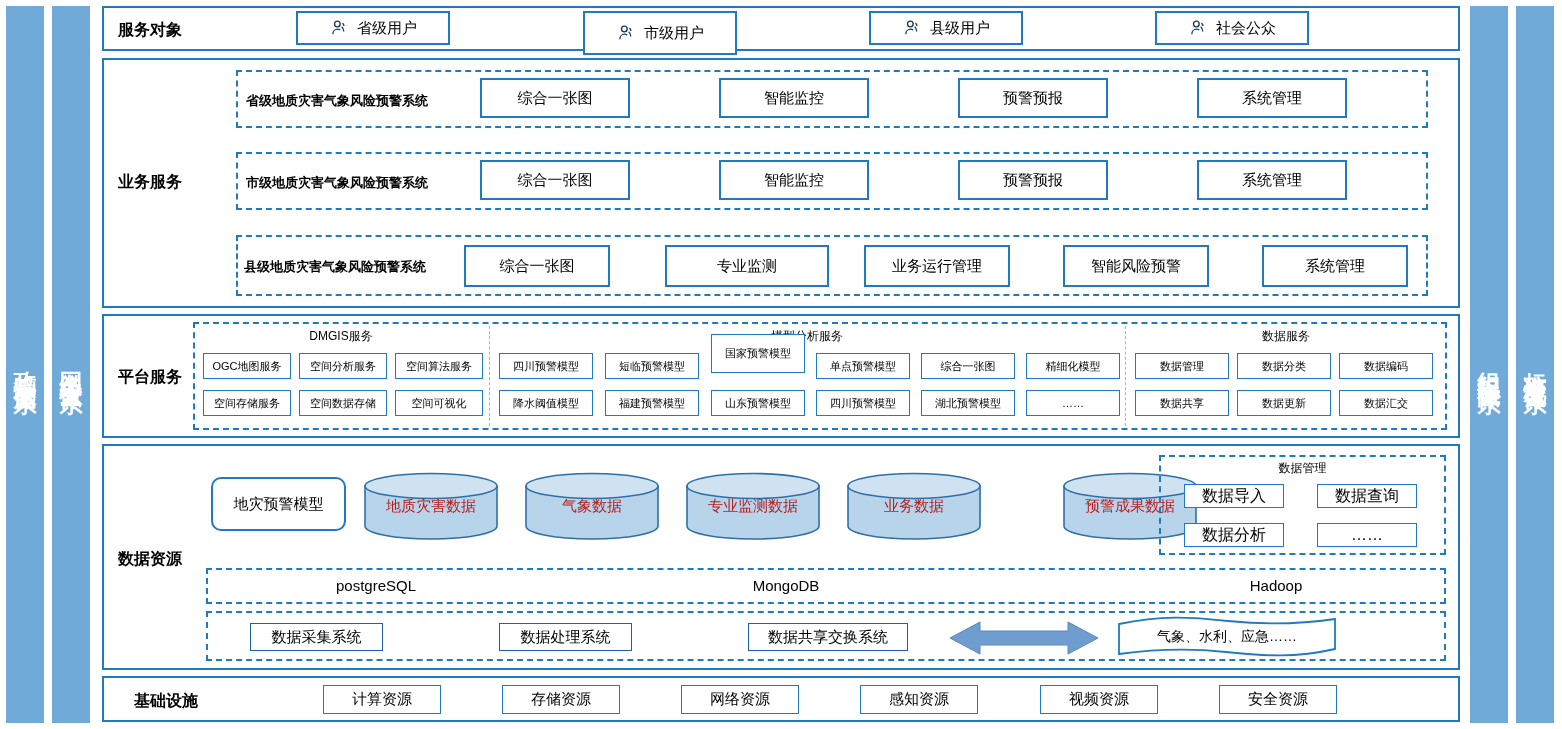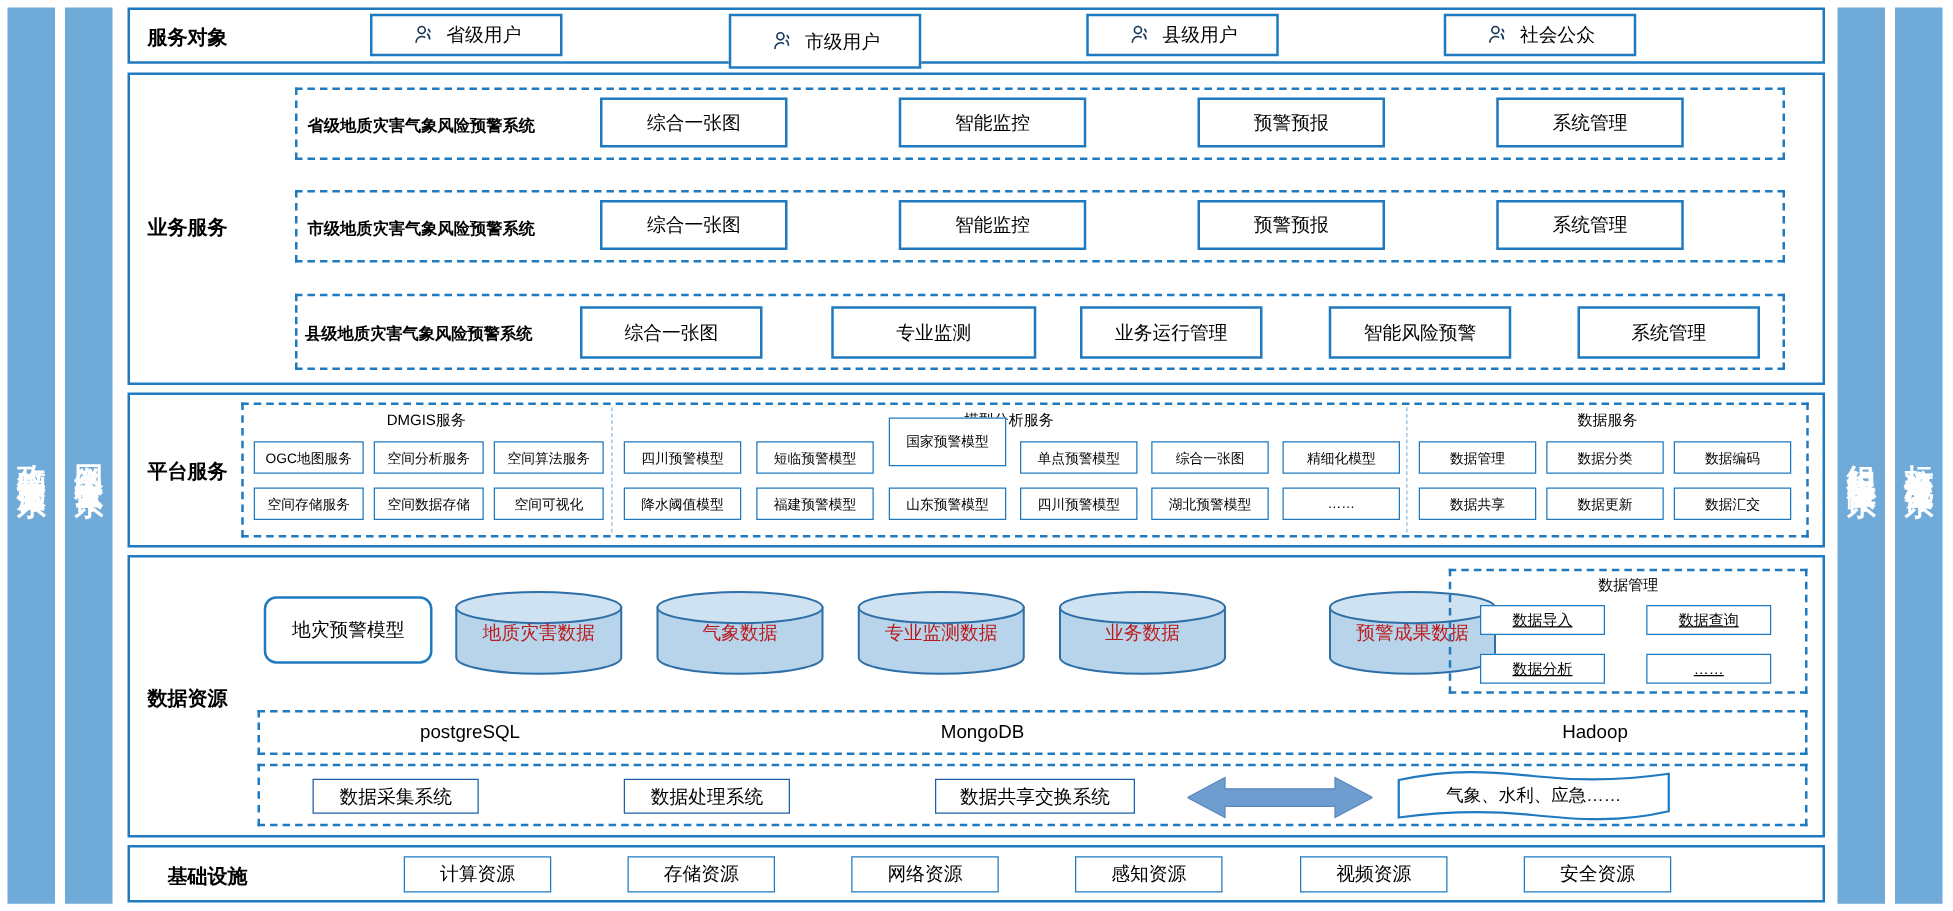--- a/index.html
+++ b/index.html
@@ -52,21 +52,21 @@
     background:#fff;
     box-sizing:border-box;
     display:flex;
     align-items:center;
     justify-content:center;
     font-size:15px;
     color:#000;
     white-space:nowrap;
   }
   .sbox.thin{border-width:1px;font-size:11px;}
-  .sbox.mid{border-width:1px;font-size:12px;text-decoration:underline;}
+  .sbox.mid{border-width:1px;font-size:16px;}
   .sbox.ink{border-color:#1f5fa8;}
   
   .dgroup{
     position:absolute;
     border:2px dashed #1f7ac0;
     box-sizing:border-box;
     background:transparent;
   }
   .dsep{
     position:absolute;

